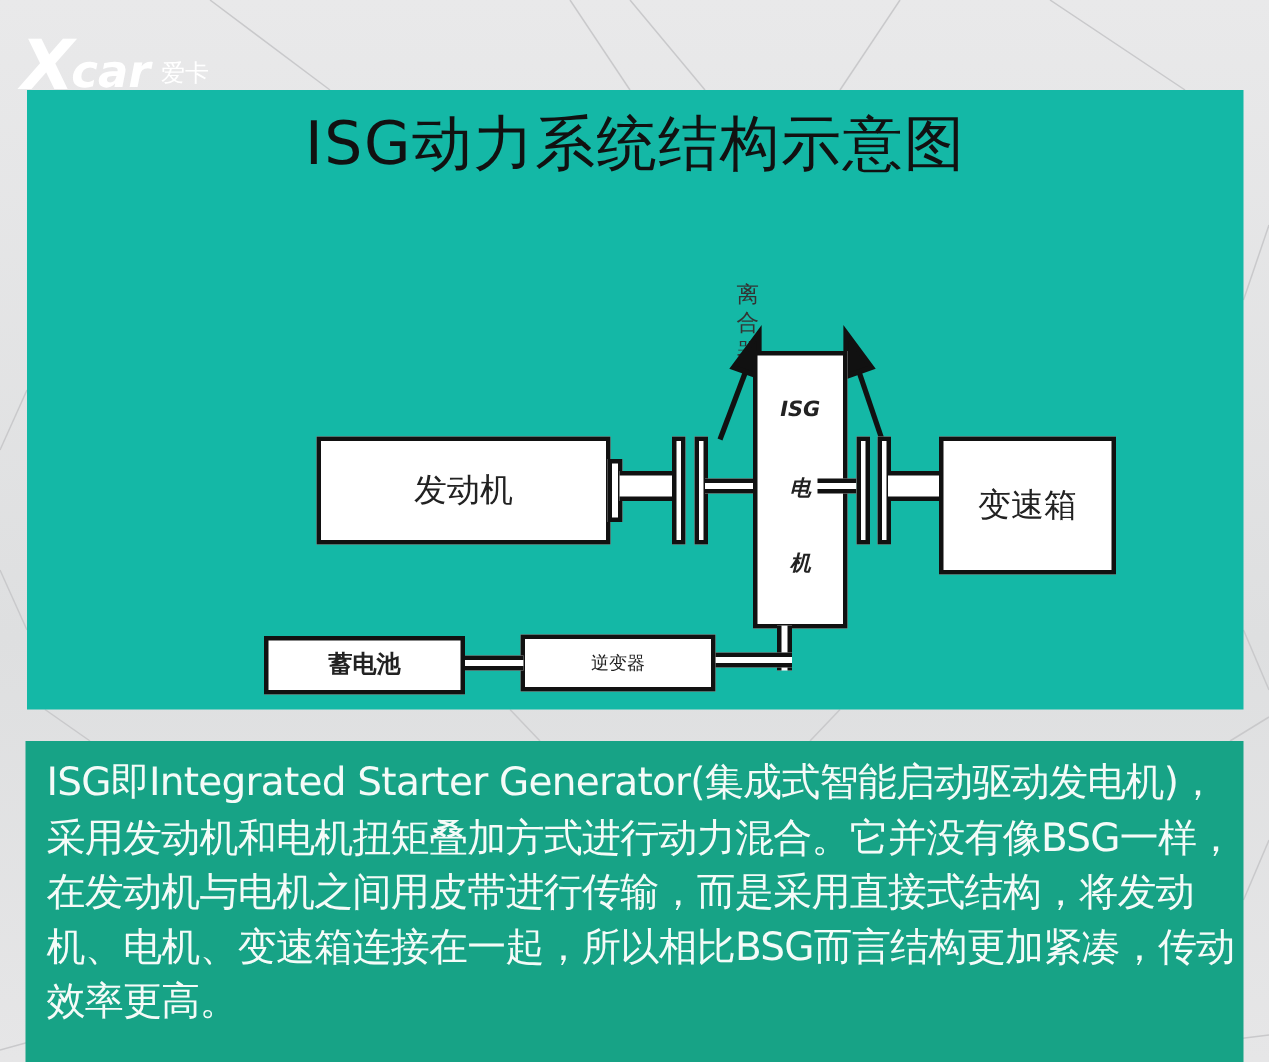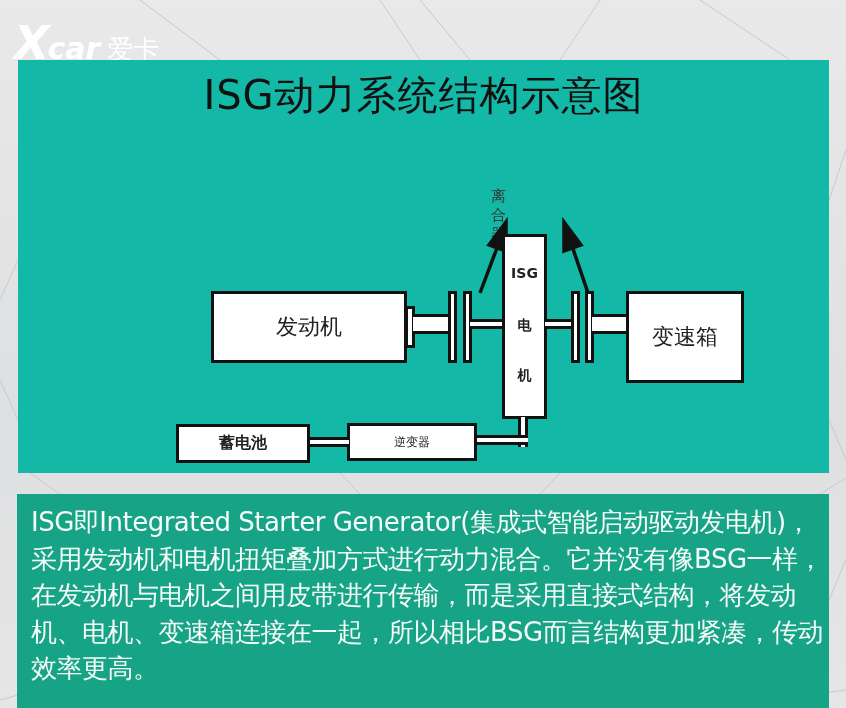--- a/index.html
+++ b/index.html
@@ -8,21 +8,21 @@
     background: linear-gradient(180deg, #e9e9ea 0%, #dedfe0 60%, #e6e6e7 100%);
     font-family: "DejaVu Sans", "Liberation Sans", sans-serif;
   }
   .bg-lines { position:absolute; left:0; top:0; width:846px; height:708px; }
   .logo {
     position:absolute; left:14px; top:18px; height:48px; display:flex; align-items:flex-end;
     color:#fff; font-weight:bold; font-style:italic;
   }
   .logo .x { font-size:46px; line-height:46px; letter-spacing:-2px; font-family:"DejaVu Sans", sans-serif; }
   .logo .car { font-size:30px; line-height:34px; font-family:"DejaVu Sans", sans-serif; margin-right:7px; }
-  .logo .cn { font-size:26px; line-height:34px; font-style:normal; font-weight:normal; }
+  .logo .cn { font-size:16px; line-height:34px; font-style:normal; font-weight:normal; }
   .white-panel {
     position:absolute; left:18px; top:60px; width:811px; height:413px; background:#14b8a6;
   }
   .title {
     position:absolute; left:0; top:8px; width:100%; text-align:center;
     font-size:40px; color:#111; letter-spacing:1px;
     font-family:"DejaVu Sans", sans-serif;
   }
   .diagram { position:absolute; left:0; top:0; }
   .box { position:absolute; border:3px solid #111; background:#fff; box-sizing:border-box;
@@ -96,21 +96,21 @@
 
     <div class="plate" style="left:387px; top:246px; width:10px; height:42px;"></div>
 
     <div class="shaft" style="left:395px; top:254px; width:35px; height:20px;"></div>
 
     <div class="plate" style="left:430px; top:231px; width:9px; height:72px;"></div>
     <div class="plate" style="left:445px; top:231px; width:9px; height:72px;"></div>
 
     <div class="shaft" style="left:452px; top:259px; width:34px; height:10px;"></div>
 
-    <div class="box" style="left:484px; top:174px; width:45px; height:185px; display:block;">
+    <div class="box" style="left:484px; top:174px; width:63px; height:185px; display:block;font-style:italic;">
       <div class="isg-text" style="top:28px; font-size:14px;">ISG</div>
       <div class="isg-text" style="top:80px; font-size:14px;">电</div>
       <div class="isg-text" style="top:130px; font-size:14px;">机</div>
     </div>
 
     <div class="shaft" style="left:527px; top:259px; width:26px; height:10px;"></div>
 
     <div class="plate" style="left:553px; top:231px; width:9px; height:72px;"></div>
     <div class="plate" style="left:567px; top:231px; width:9px; height:72px;"></div>
 

